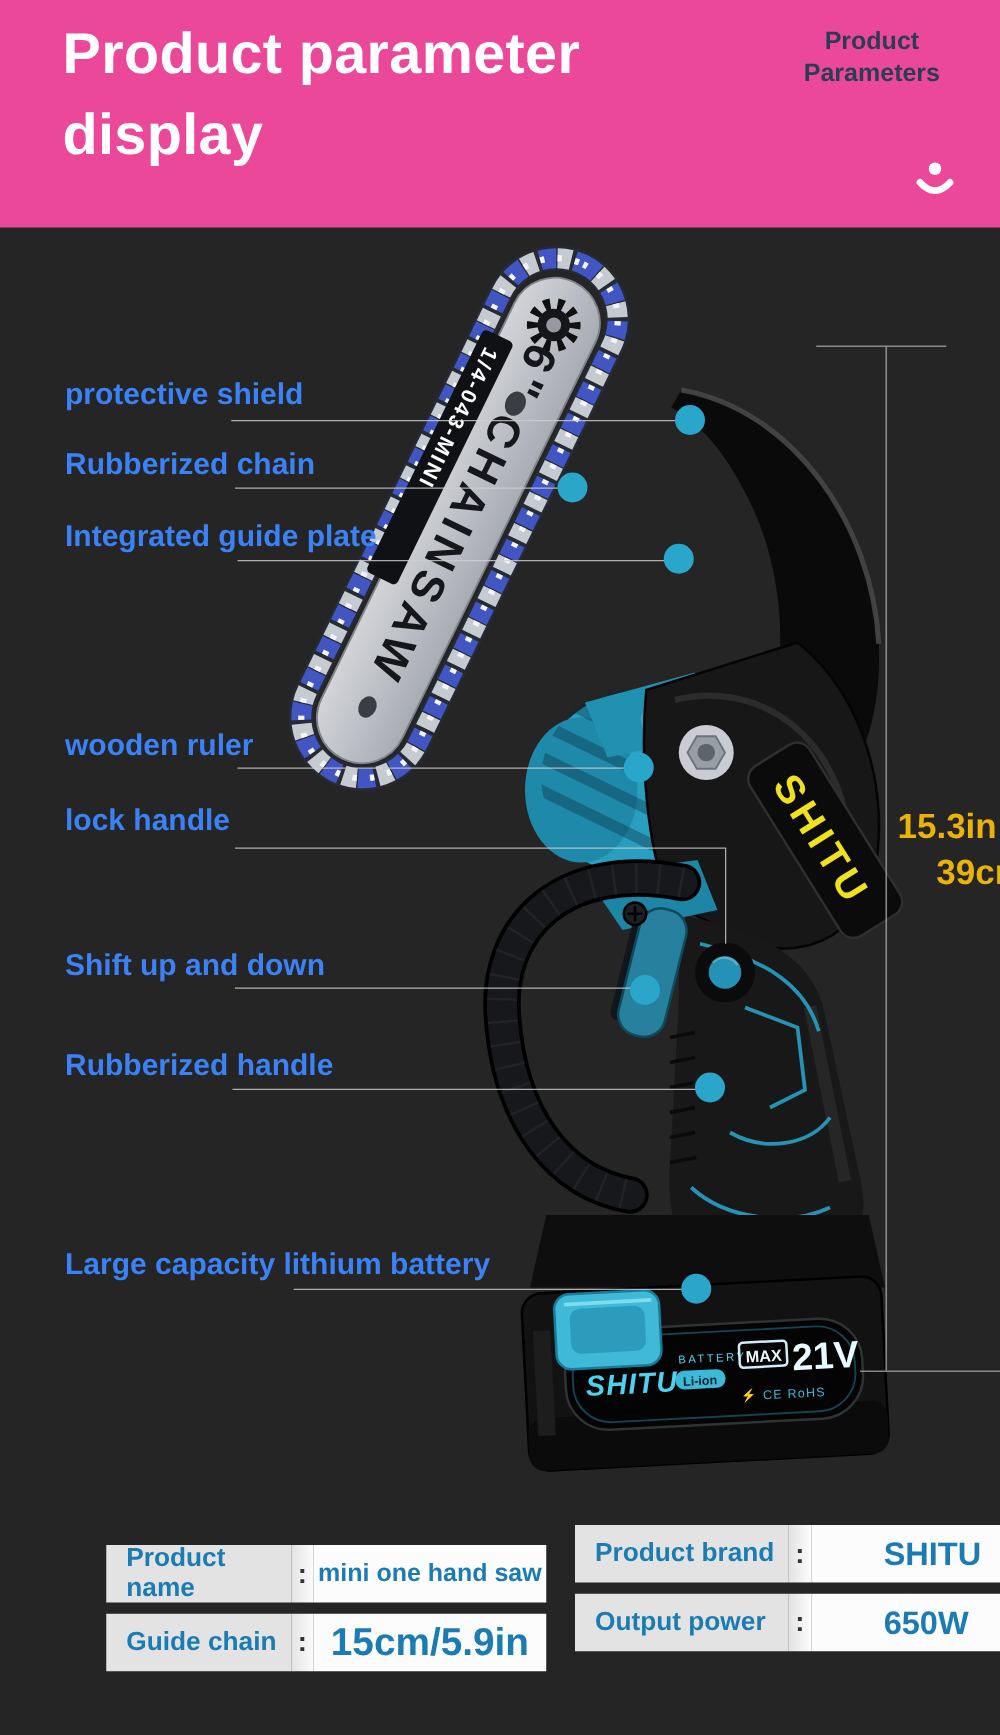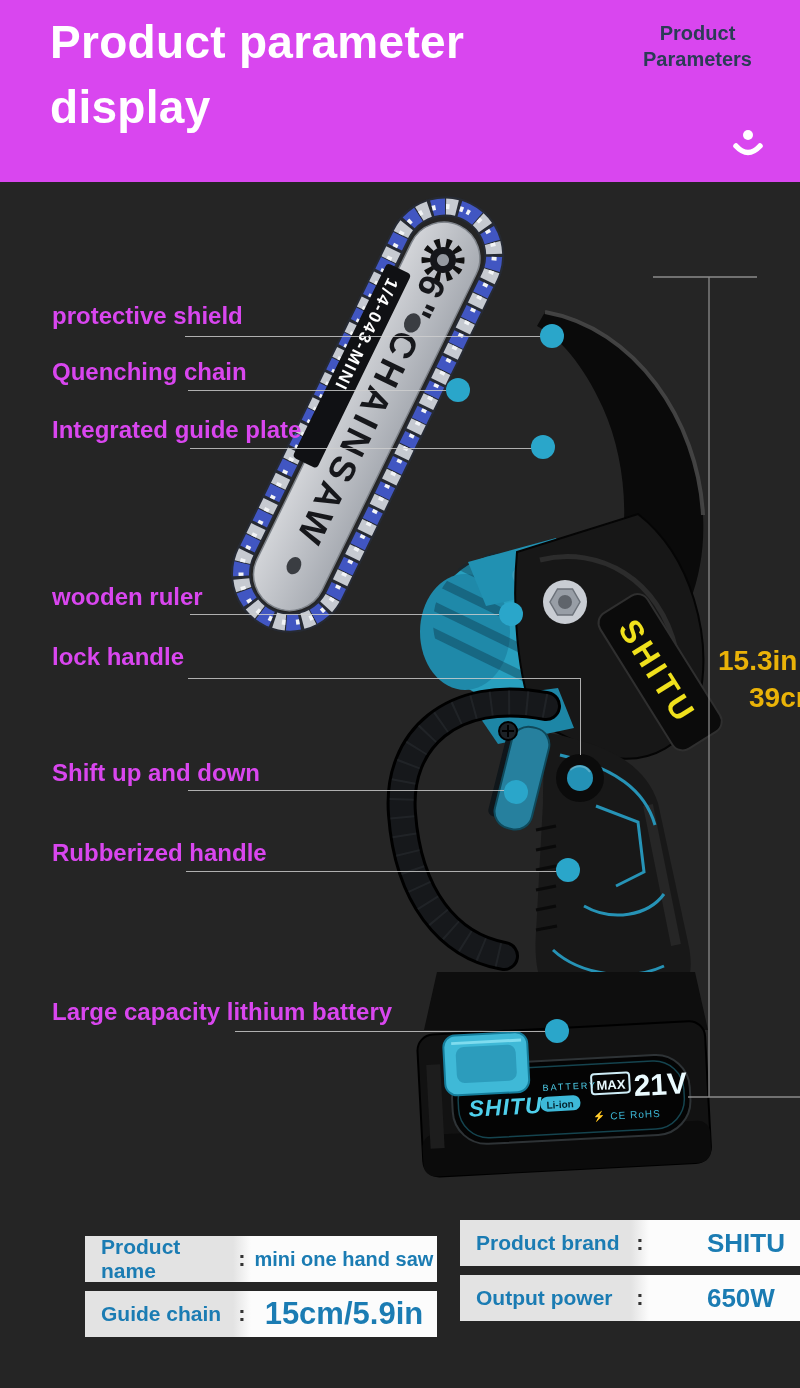--- a/index.html
+++ b/index.html
@@ -1,28 +1,28 @@
 <!DOCTYPE html>
 <html><head>
 <meta charset="utf-8">
 <style>
   html,body{margin:0;padding:0;background:#111;}
   .page{position:relative;width:800px;height:1388px;background:#252525;overflow:hidden;
         font-family:"Liberation Sans",sans-serif;}
   
-  .header{position:absolute;left:0;top:0;width:800px;height:182px;background:#d946ef;}
+  .header{position:absolute;left:0;top:0;width:800px;height:182px;background:#ec4899;}
   .header-title{position:absolute;left:50px;top:10px;width:580px;color:#ffffff;
         font-size:46px;font-weight:bold;line-height:1.42;letter-spacing:.3px;}
   .corner-label{position:absolute;top:20px;right:48px;text-align:center;color:#2b3c55;
         font-size:20px;font-weight:bold;line-height:1.32;white-space:pre-line;}
   .scroll-ind{position:absolute;right:36px;top:126px;width:32px;height:42px;}
   
   .stage-svg{position:absolute;left:0;top:0;width:800px;height:1388px;z-index:1;}
   
-  .callout-label{position:absolute;left:52px;color:#d946ef;font-size:24px;font-weight:bold;
+  .callout-label{position:absolute;left:52px;color:#3b82f6;font-size:24px;font-weight:bold;
         z-index:6;white-space:nowrap;}
   .callout-line{position:absolute;height:0;border-top:1px solid rgba(208,208,208,.82);z-index:6;}
   .callout-vline{position:absolute;width:0;border-left:1px solid rgba(208,208,208,.82);z-index:6;}
   .callout-dot{position:absolute;width:24px;height:24px;border-radius:50%;background:#2aa6ca;z-index:7;}
   .dim-text{position:absolute;left:718px;color:#eab308;font-size:28px;font-weight:bold;z-index:6;}
   
   .spec-col{position:absolute;z-index:6;margin-left:48px;}
   .spec-row{display:flex;width:100%;height:46px;margin-bottom:9px;}
   .spec-label{flex:0 0 42%;background:#e3e3e3;color:#1b7cb3;font-weight:bold;font-size:21px;
         display:flex;align-items:center;padding-left:16px;box-sizing:border-box;}
@@ -185,21 +185,21 @@
     <svg class="scroll-ind" viewBox="0 0 32 42">
       <circle cx="16" cy="9" r="5" fill="#ffffff"></circle>
       <path d="M4 20 Q16 33 28 20" stroke="#ffffff" stroke-width="5.5" fill="none" stroke-linecap="round"></path>
     </svg>
   </div>
 
   <div class="callout-label" style="top:302px;">protective shield</div>
   <div class="callout-line" style="left:185px;top:336px;width:367px;"></div>
   <div class="callout-dot" style="left:540px;top:324px;"></div>
 
-  <div class="callout-label" style="top:358px;">Quenching chain</div>
+  <div class="callout-label" style="top:358px;">Rubberized chain</div>
   <div class="callout-line" style="left:188px;top:390px;width:270px;"></div>
   <div class="callout-dot" style="left:446px;top:378px;"></div>
 
   <div class="callout-label" style="top:416px;">Integrated guide plate</div>
   <div class="callout-line" style="left:190px;top:448px;width:353px;"></div>
   <div class="callout-dot" style="left:531px;top:435px;"></div>
 
   <div class="callout-label" style="top:583px;">wooden ruler</div>
   <div class="callout-line" style="left:190px;top:614px;width:321px;"></div>
   <div class="callout-dot" style="left:499px;top:602px;"></div>

